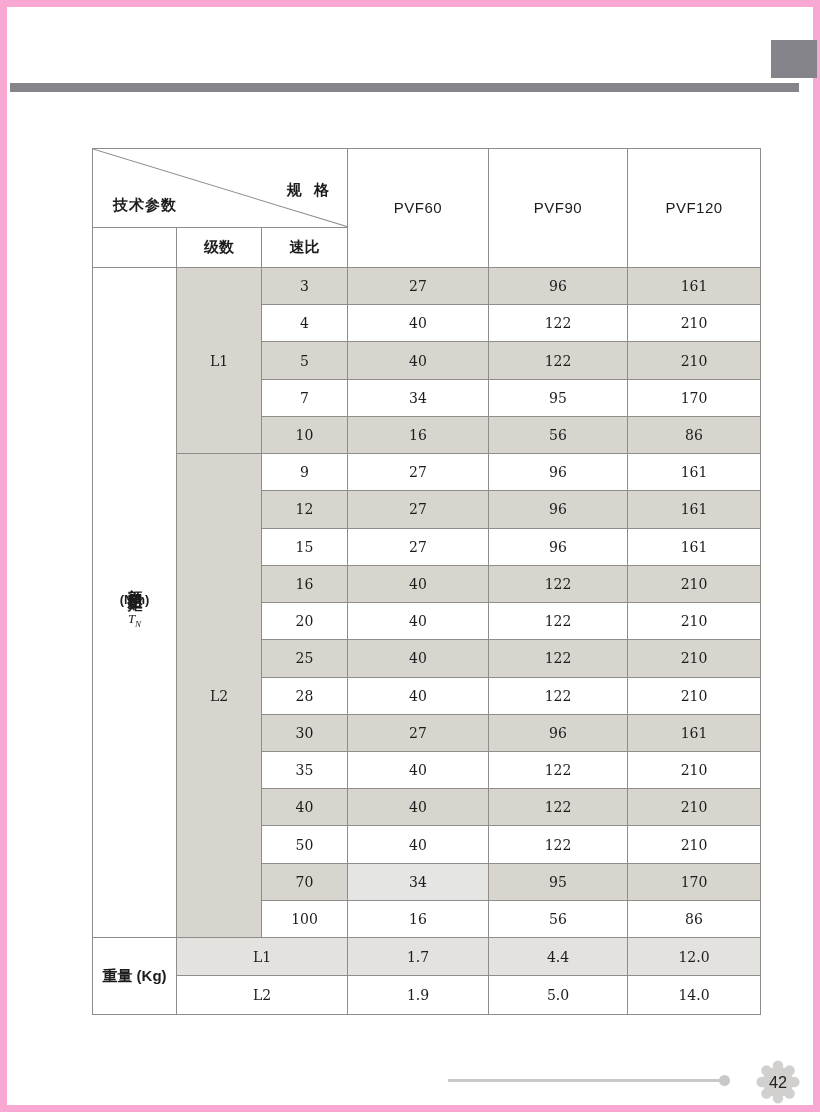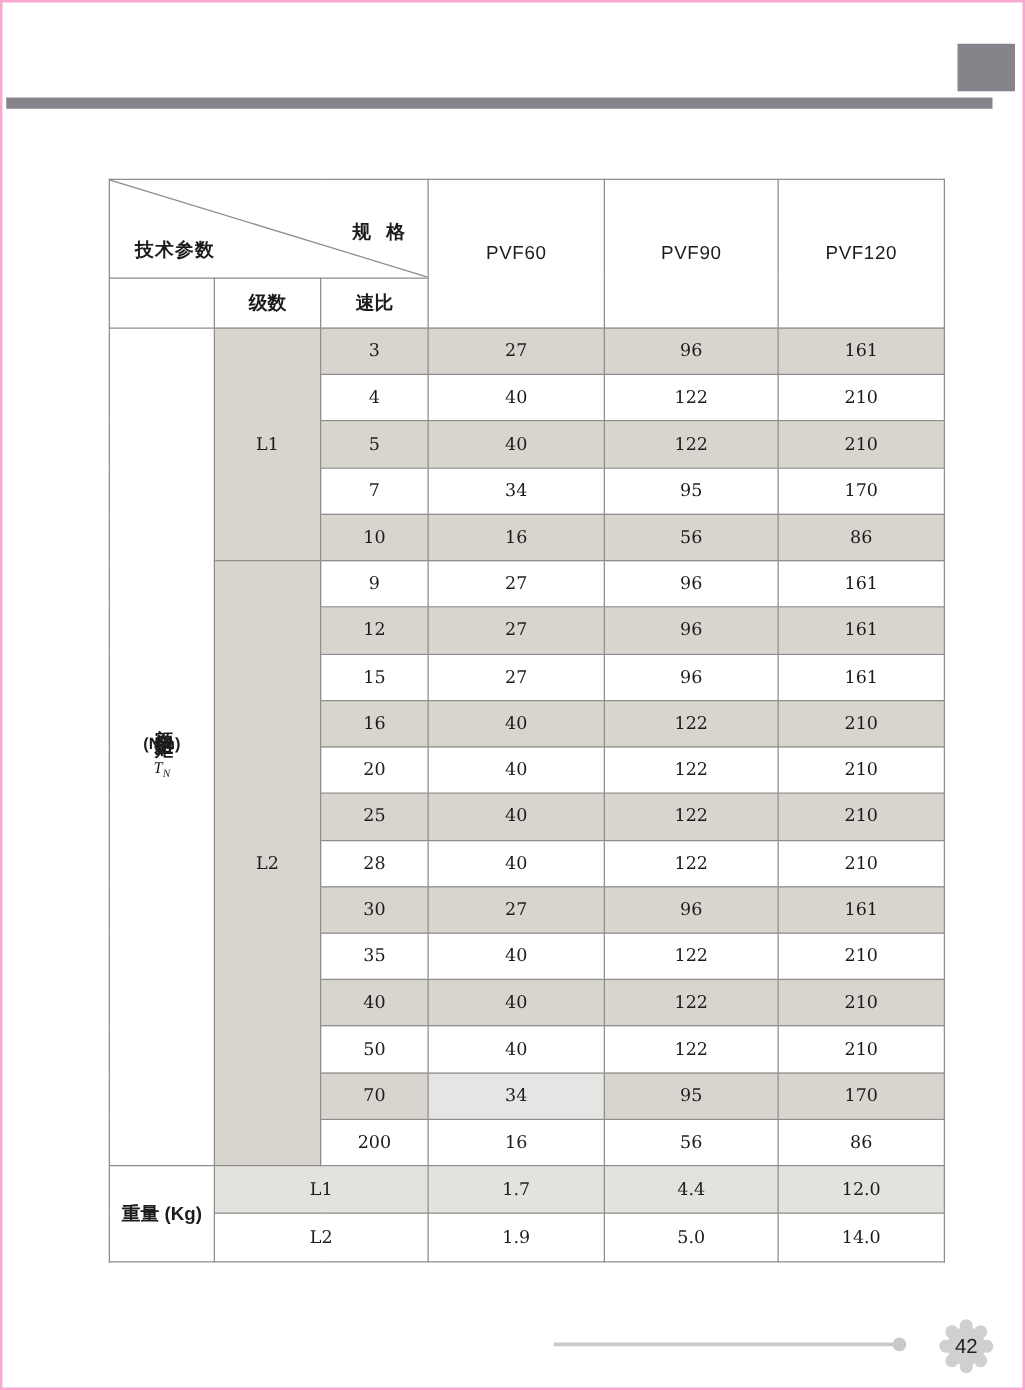--- a/index.html
+++ b/index.html
@@ -4,21 +4,21 @@
 <style>
   html,body { margin:0; padding:0; }
   body {
     width:820px; height:1112px; position:relative;
     background:#ffffff;
     font-family:"Liberation Sans", sans-serif;
     color:#1c1c1c;
   }
   .page {
     position:absolute; inset:0;
-    border:2px solid #f9a8d4;
+    border:7px solid #f9a8d4;
     box-sizing:border-box;
     background:#ffffff;
   }
   
   .header-bar {
     position:absolute; left:3px; top:76px;
     width:789px; height:9px; background:#85848a;
   }
   .header-square {
     position:absolute; left:764px; top:33px;
@@ -228,21 +228,21 @@
       <td class="num">122</td>
       <td class="num">210</td>
     </tr>
     <tr class="drow">
       <td class="num shaded">70</td>
       <td class="num lightcell">34</td>
       <td class="num shaded">95</td>
       <td class="num shaded">170</td>
     </tr>
     <tr class="drow">
-      <td class="num">200</td>
+      <td class="num">100</td>
       <td class="num">16</td>
       <td class="num">56</td>
       <td class="num">86</td>
     </tr>
 
     <tr class="wrow">
       <td class="cn" rowspan="2">重量 (Kg)</td>
       <td class="wshaded stage" colspan="2">L1</td>
       <td class="num wshaded">1.7</td>
       <td class="num wshaded">4.4</td>

